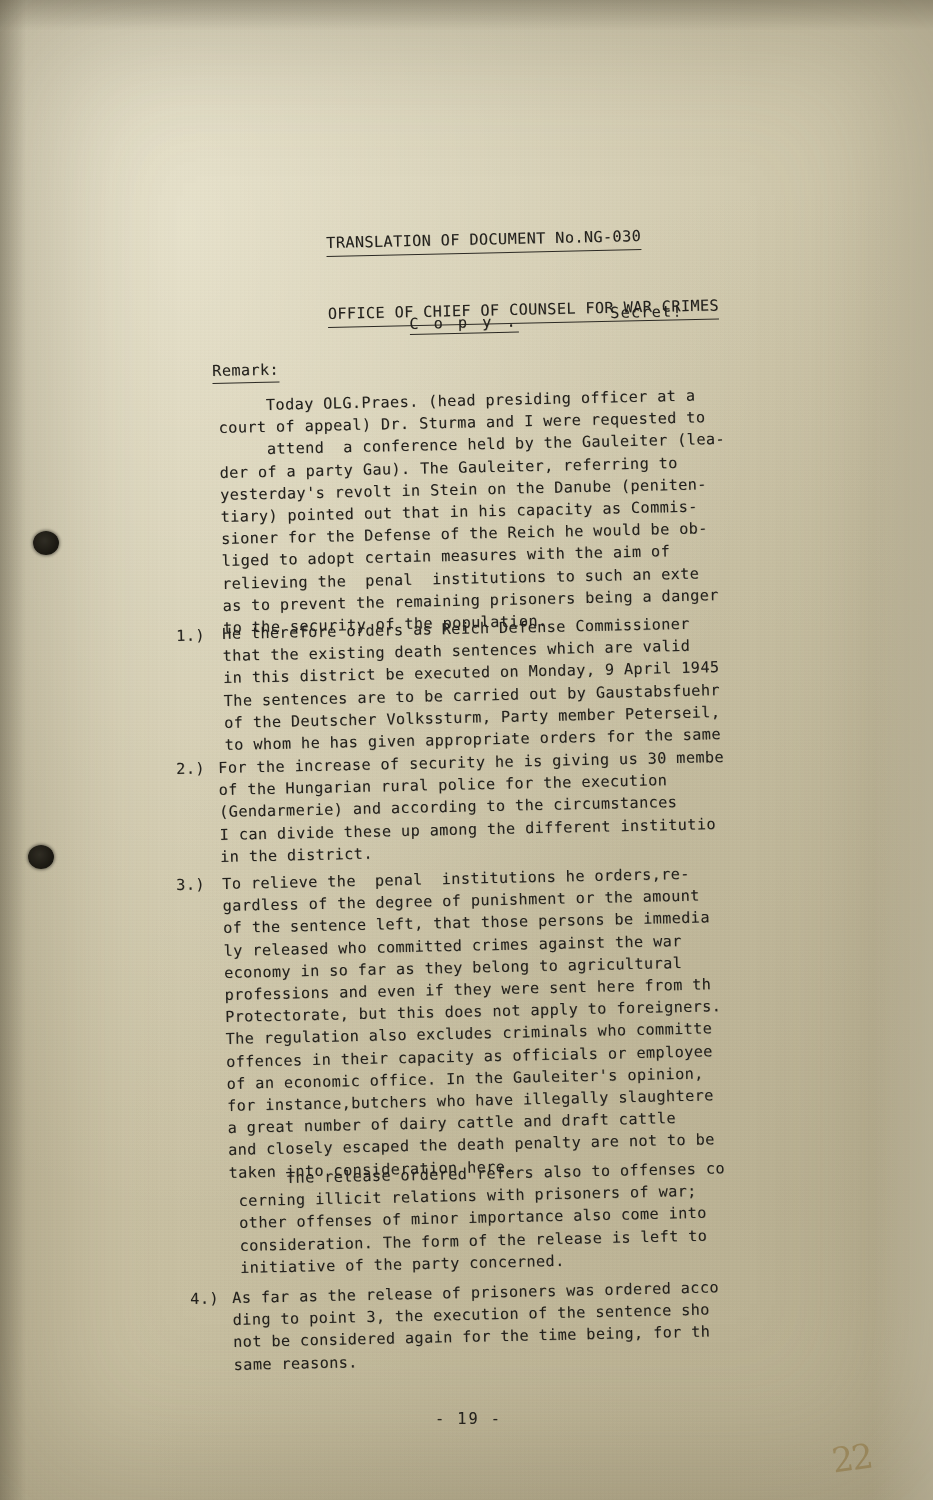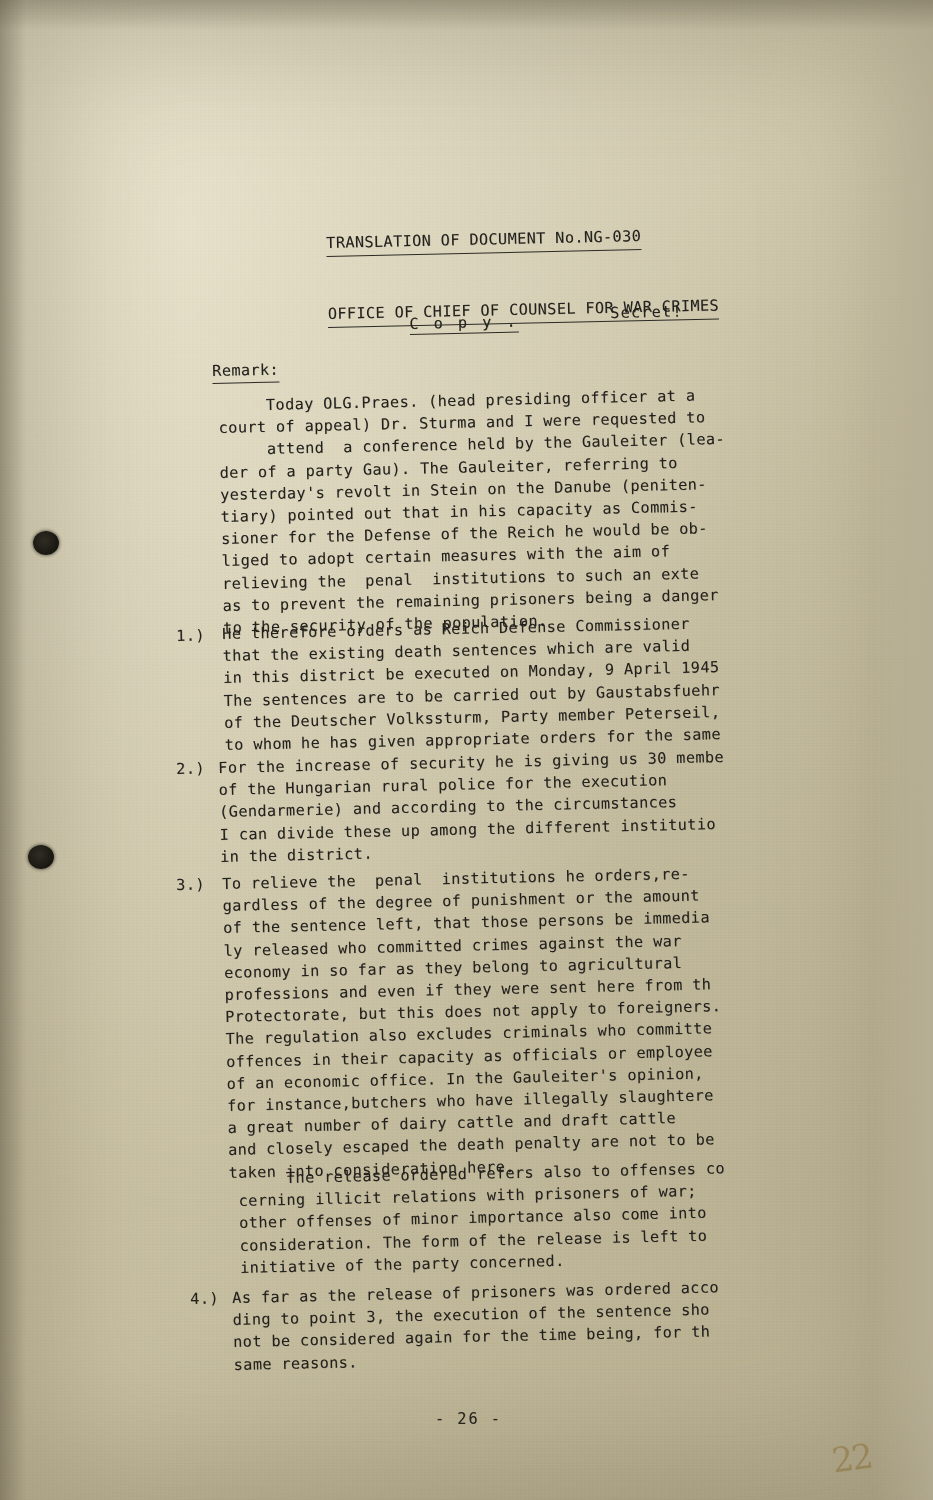--- a/index.html
+++ b/index.html
@@ -228,21 +228,21 @@
 other offenses of minor importance also come into
 consideration. The form of the release is left to
 initiative of the party concerned.</div>
 
   <div class="typed tilt item-num n4">4.)</div>
   <div class="typed tilt item-body b4">As far as the release of prisoners was ordered acco
 ding to point 3, the execution of the sentence sho
 not be considered again for the time being, for th
 same reasons.</div>
 
-  <div class="typed page-number">- 26 -</div>
+  <div class="typed page-number">- 19 -</div>
 
   <div class="pencil-mark">22</div>
 
   <div class="fade-right"></div>
   <div class="edge-dark-left"></div>
   <div class="edge-dark-top"></div>
   <div class="vignette"></div>
 </div>
 
 </body></html>

